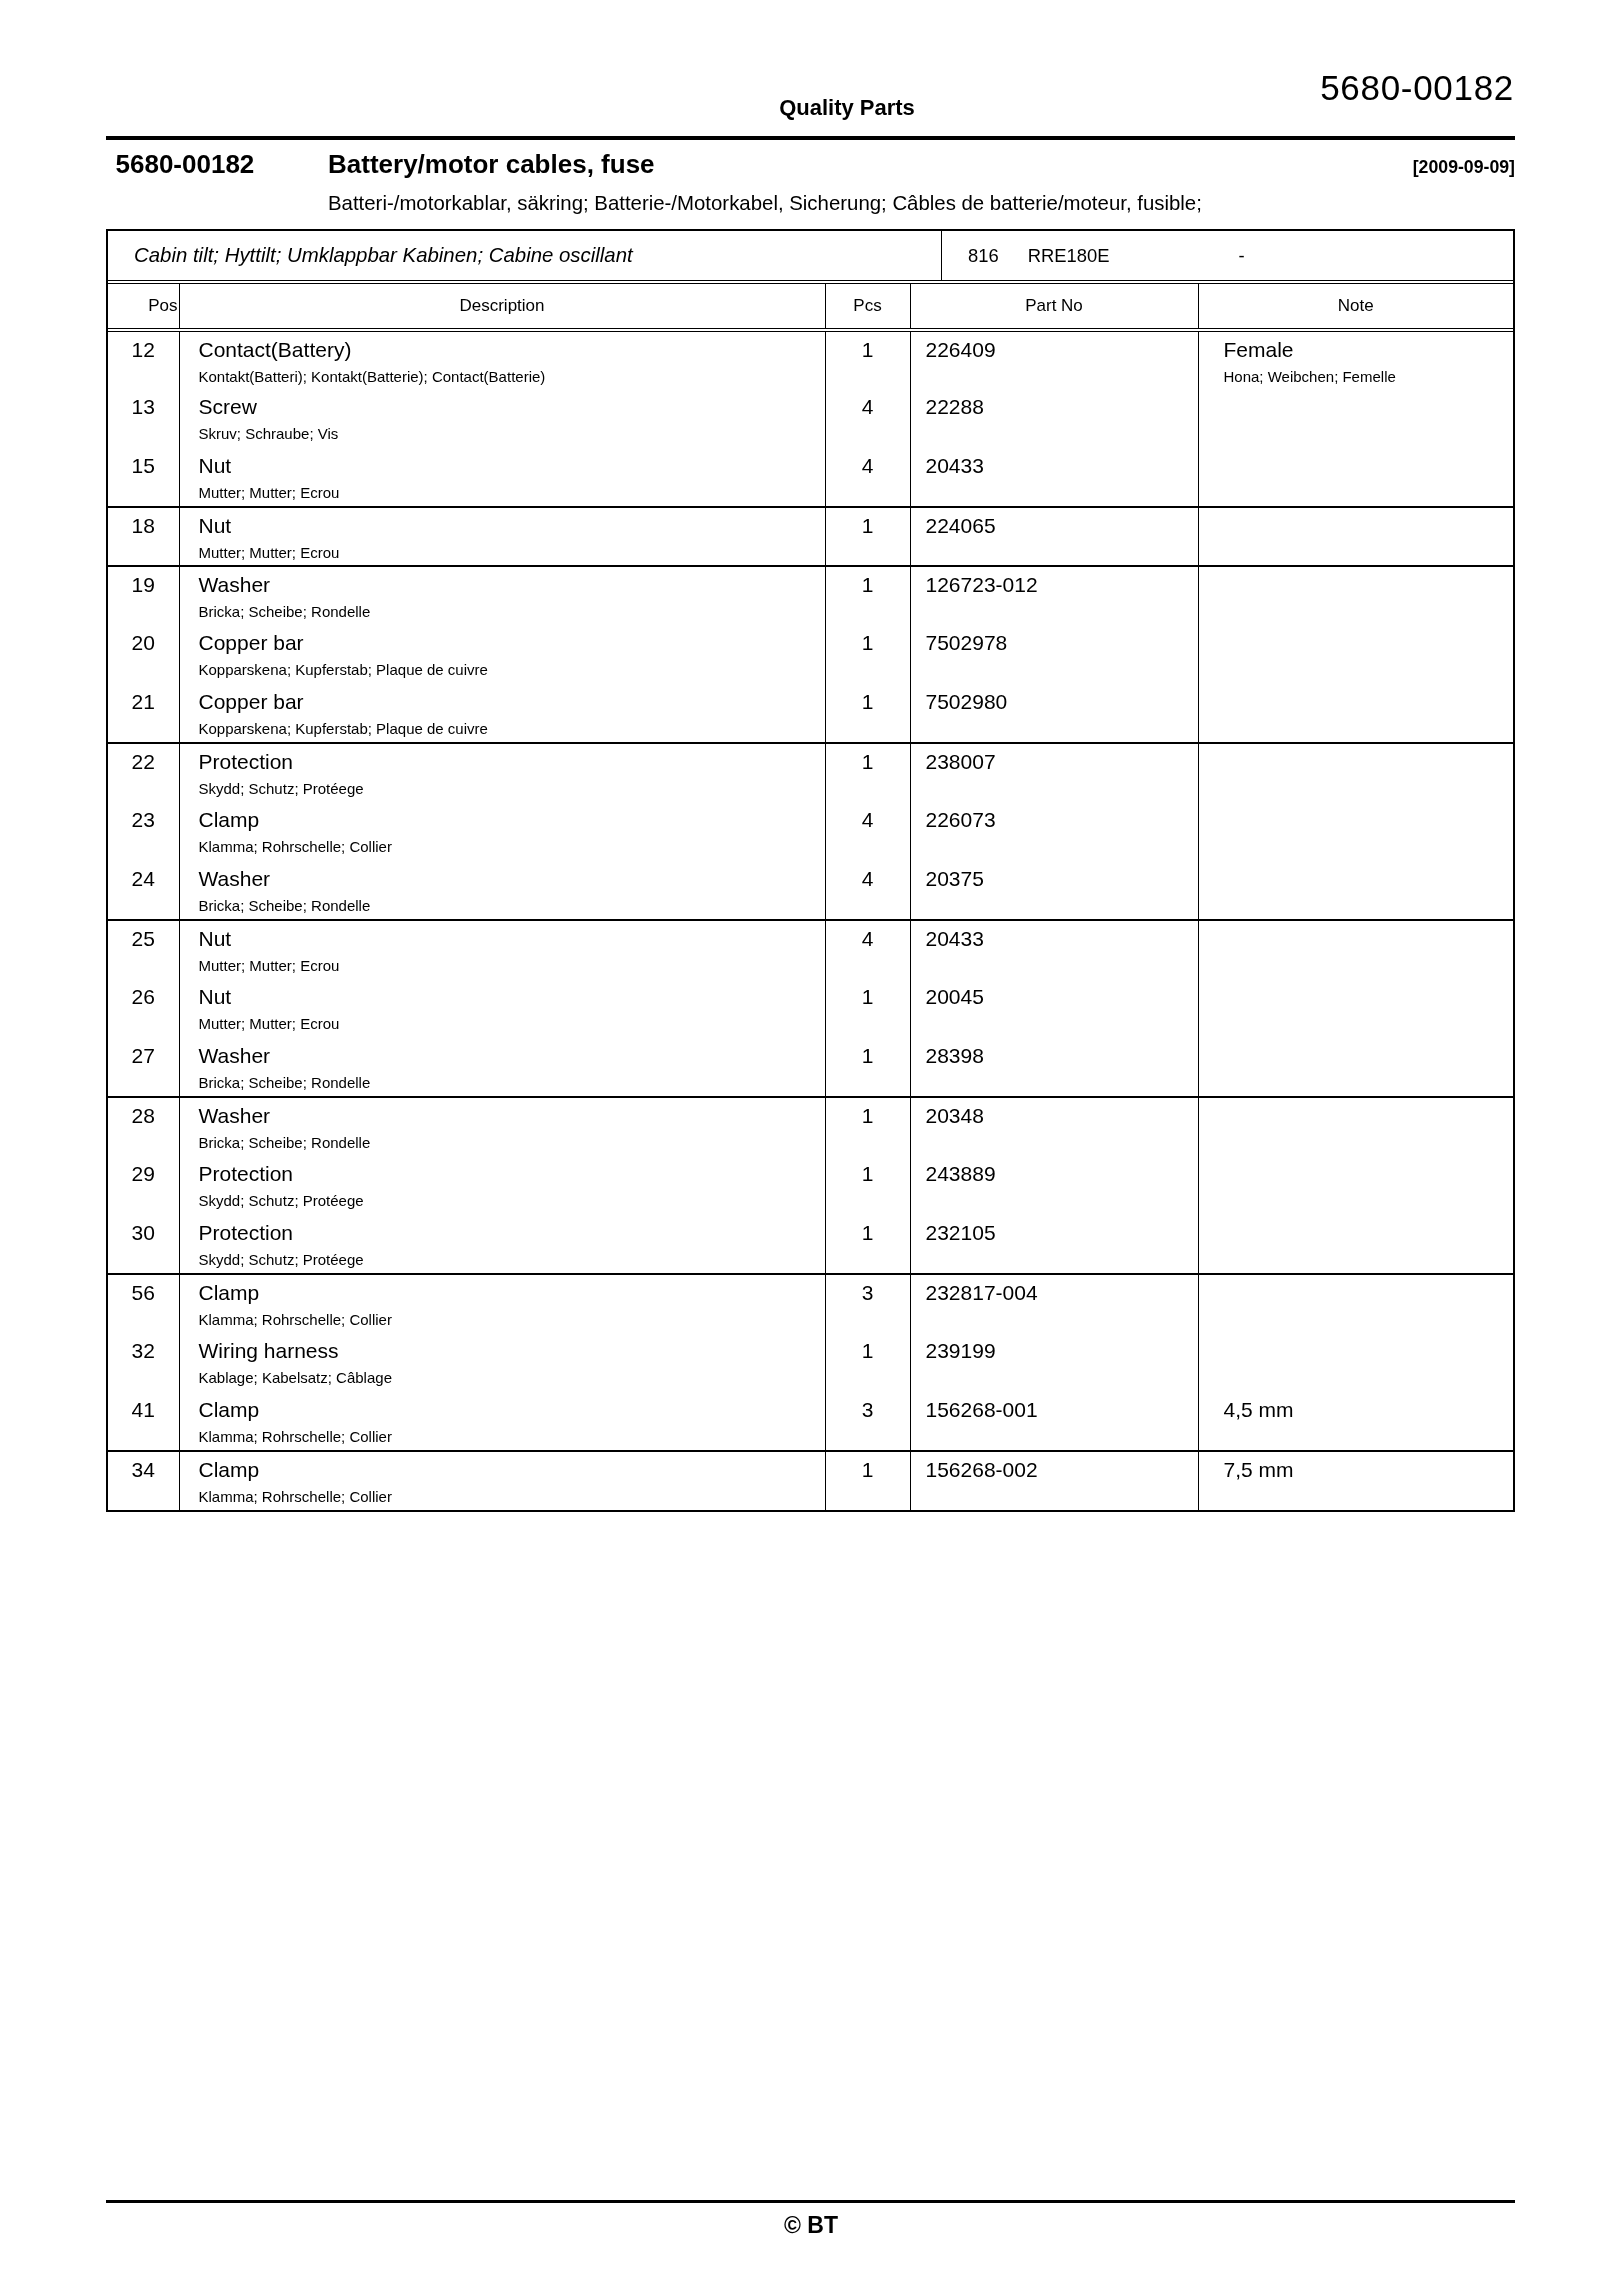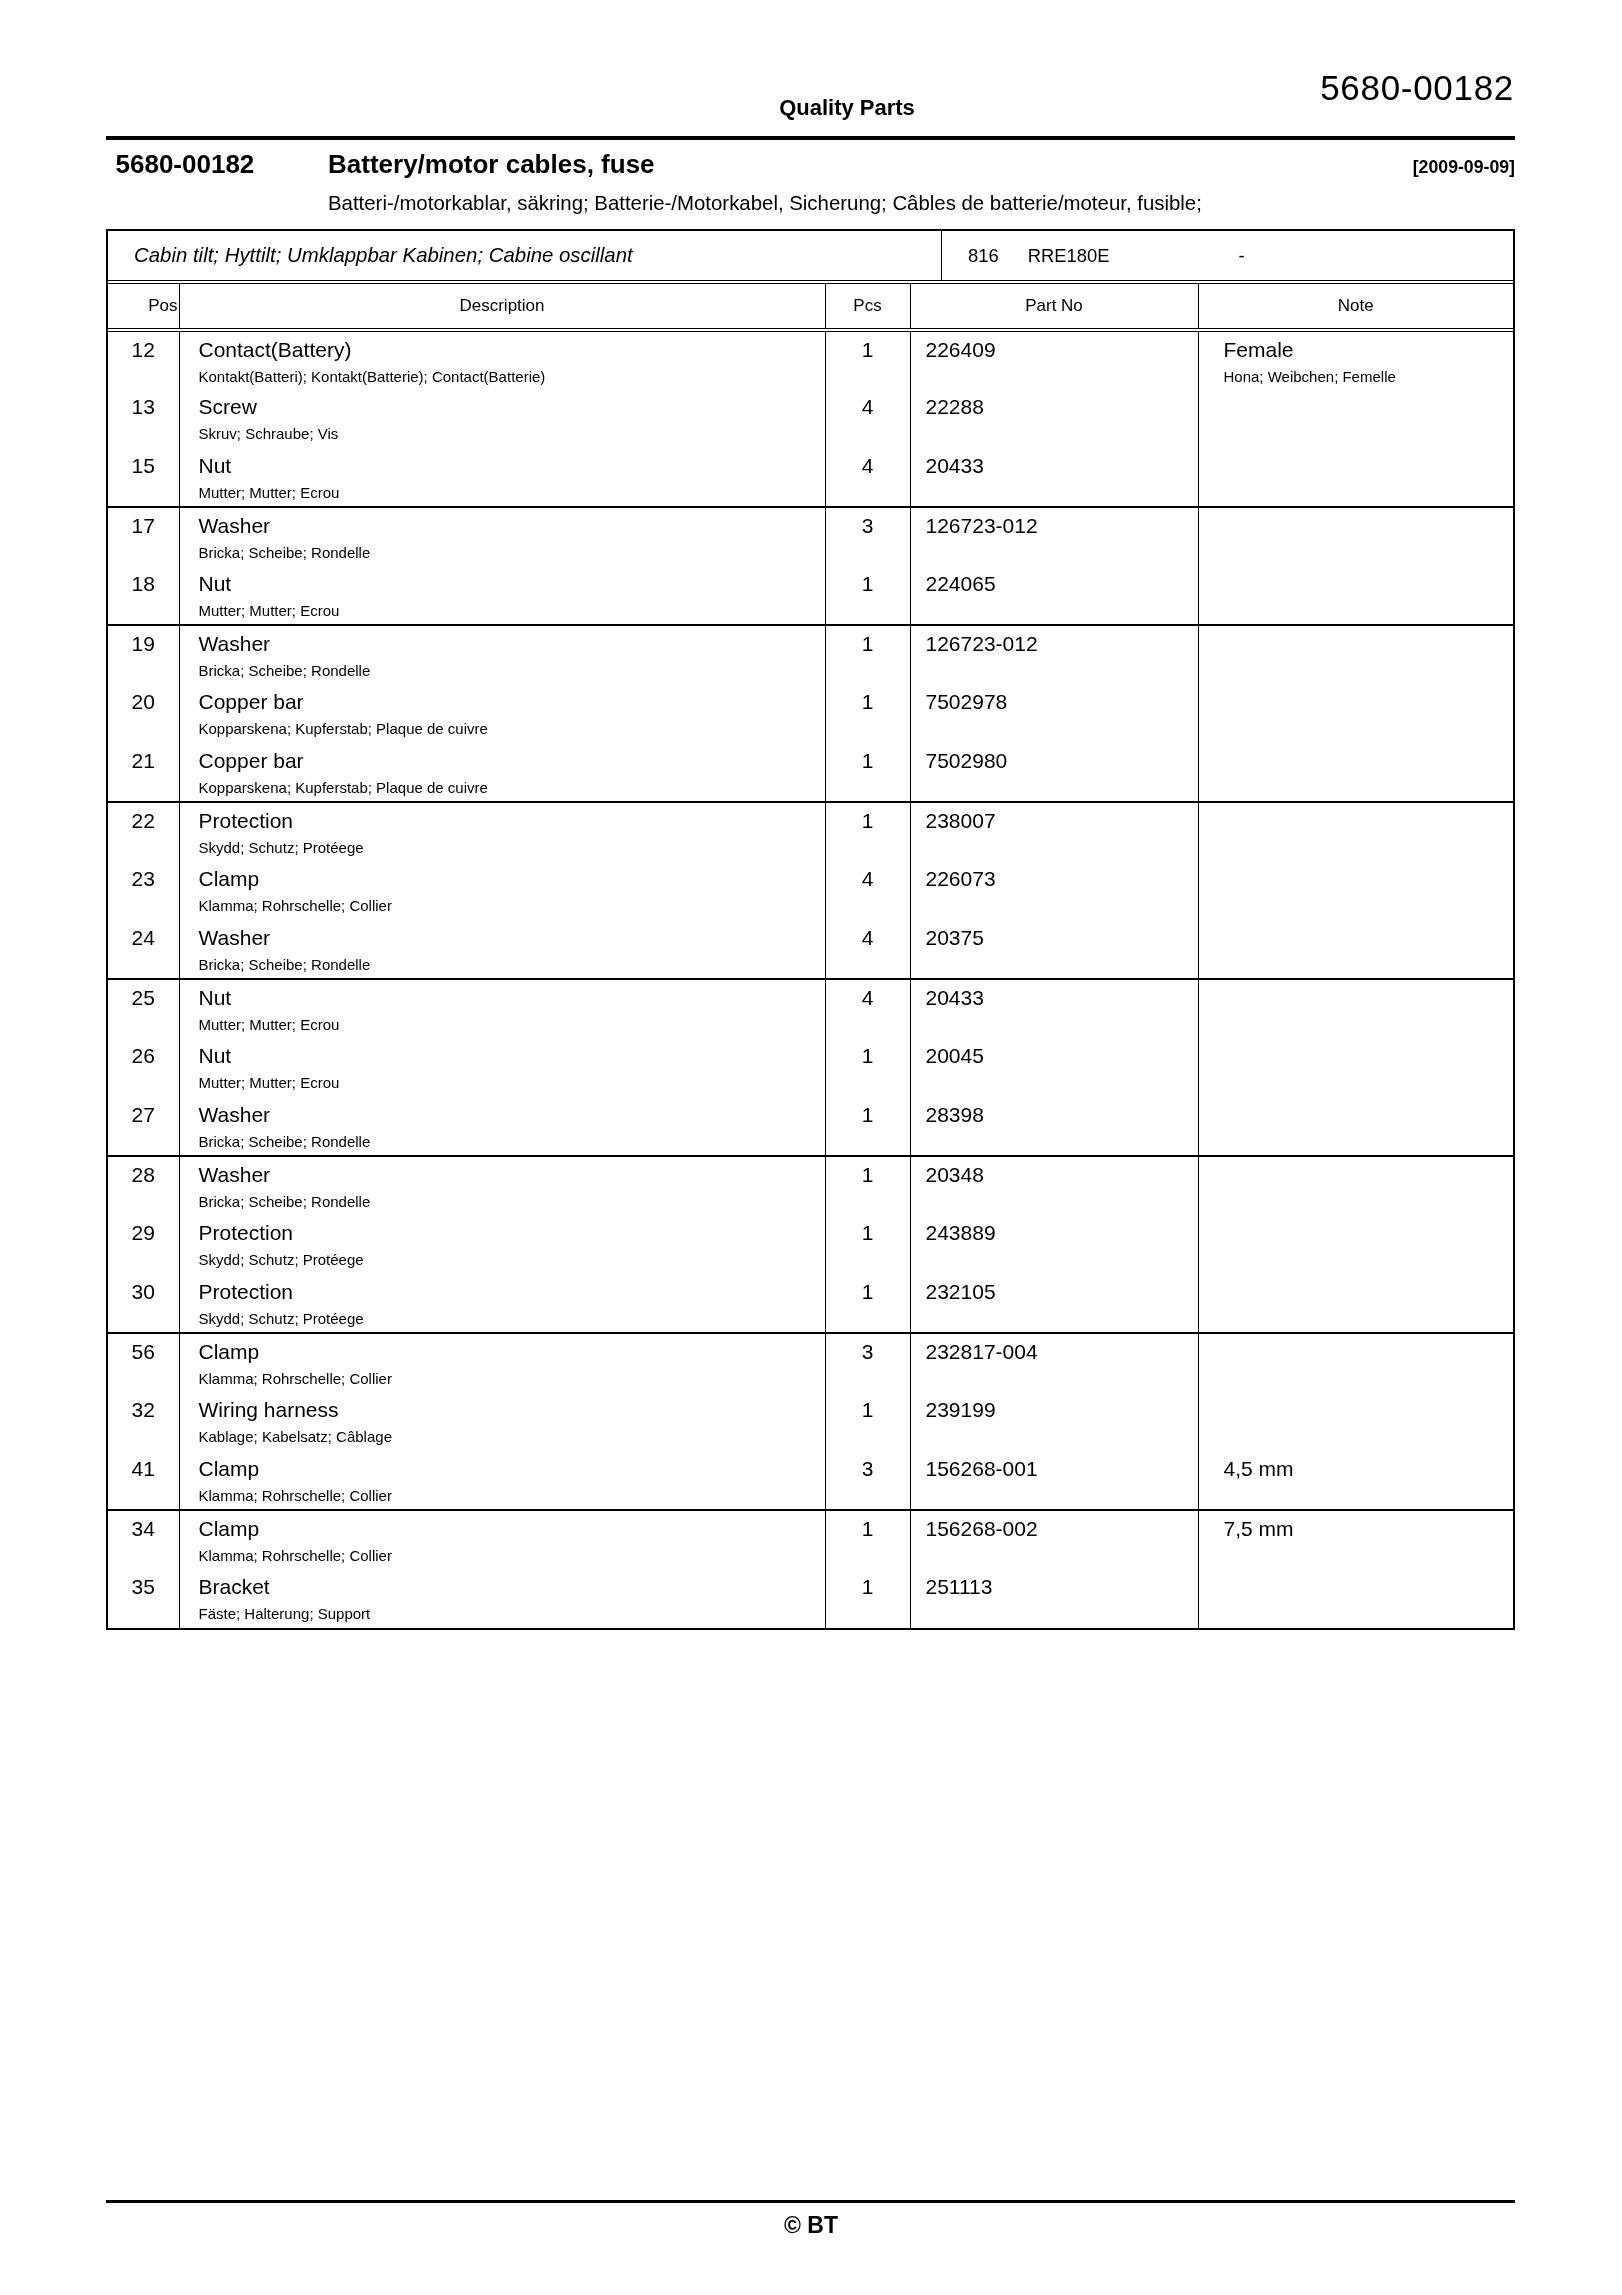--- a/index.html
+++ b/index.html
@@ -282,388 +282,350 @@
     </td>
     <td class="c-note">
       <div class="main note-main"></div>
 
     </td>
   </tr>
         </tbody>
         <tbody class="group">
           <tr>
     <td class="c-pos">
-      <div class="main pos-val">17</div>
+      <div class="main pos-val">18</div>
+    </td>
+    <td class="c-desc">
+      <div class="main desc-main">Nut</div>
+      <div class="sub desc-sub">Mutter; Mutter; Ecrou</div>
+    </td>
+    <td class="c-pcs">
+      <div class="main pcs-val">1</div>
+    </td>
+    <td class="c-part">
+      <div class="main part-val">224065</div>
+    </td>
+    <td class="c-note">
+      <div class="main note-main"></div>
+
+    </td>
+  </tr>
+        </tbody>
+        <tbody class="group">
+          <tr>
+    <td class="c-pos">
+      <div class="main pos-val">19</div>
     </td>
     <td class="c-desc">
       <div class="main desc-main">Washer</div>
       <div class="sub desc-sub">Bricka; Scheibe; Rondelle</div>
     </td>
     <td class="c-pcs">
-      <div class="main pcs-val">3</div>
+      <div class="main pcs-val">1</div>
     </td>
     <td class="c-part">
       <div class="main part-val">126723-012</div>
     </td>
     <td class="c-note">
       <div class="main note-main"></div>
 
     </td>
   </tr>
           <tr>
     <td class="c-pos">
-      <div class="main pos-val">18</div>
+      <div class="main pos-val">20</div>
+    </td>
+    <td class="c-desc">
+      <div class="main desc-main">Copper bar</div>
+      <div class="sub desc-sub">Kopparskena; Kupferstab; Plaque de cuivre</div>
+    </td>
+    <td class="c-pcs">
+      <div class="main pcs-val">1</div>
+    </td>
+    <td class="c-part">
+      <div class="main part-val">7502978</div>
+    </td>
+    <td class="c-note">
+      <div class="main note-main"></div>
+
+    </td>
+  </tr>
+          <tr>
+    <td class="c-pos">
+      <div class="main pos-val">21</div>
+    </td>
+    <td class="c-desc">
+      <div class="main desc-main">Copper bar</div>
+      <div class="sub desc-sub">Kopparskena; Kupferstab; Plaque de cuivre</div>
+    </td>
+    <td class="c-pcs">
+      <div class="main pcs-val">1</div>
+    </td>
+    <td class="c-part">
+      <div class="main part-val">7502980</div>
+    </td>
+    <td class="c-note">
+      <div class="main note-main"></div>
+
+    </td>
+  </tr>
+        </tbody>
+        <tbody class="group">
+          <tr>
+    <td class="c-pos">
+      <div class="main pos-val">22</div>
+    </td>
+    <td class="c-desc">
+      <div class="main desc-main">Protection</div>
+      <div class="sub desc-sub">Skydd; Schutz; Protéege</div>
+    </td>
+    <td class="c-pcs">
+      <div class="main pcs-val">1</div>
+    </td>
+    <td class="c-part">
+      <div class="main part-val">238007</div>
+    </td>
+    <td class="c-note">
+      <div class="main note-main"></div>
+
+    </td>
+  </tr>
+          <tr>
+    <td class="c-pos">
+      <div class="main pos-val">23</div>
+    </td>
+    <td class="c-desc">
+      <div class="main desc-main">Clamp</div>
+      <div class="sub desc-sub">Klamma; Rohrschelle; Collier</div>
+    </td>
+    <td class="c-pcs">
+      <div class="main pcs-val">4</div>
+    </td>
+    <td class="c-part">
+      <div class="main part-val">226073</div>
+    </td>
+    <td class="c-note">
+      <div class="main note-main"></div>
+
+    </td>
+  </tr>
+          <tr>
+    <td class="c-pos">
+      <div class="main pos-val">24</div>
+    </td>
+    <td class="c-desc">
+      <div class="main desc-main">Washer</div>
+      <div class="sub desc-sub">Bricka; Scheibe; Rondelle</div>
+    </td>
+    <td class="c-pcs">
+      <div class="main pcs-val">4</div>
+    </td>
+    <td class="c-part">
+      <div class="main part-val">20375</div>
+    </td>
+    <td class="c-note">
+      <div class="main note-main"></div>
+
+    </td>
+  </tr>
+        </tbody>
+        <tbody class="group">
+          <tr>
+    <td class="c-pos">
+      <div class="main pos-val">25</div>
     </td>
     <td class="c-desc">
       <div class="main desc-main">Nut</div>
       <div class="sub desc-sub">Mutter; Mutter; Ecrou</div>
     </td>
     <td class="c-pcs">
-      <div class="main pcs-val">1</div>
-    </td>
-    <td class="c-part">
-      <div class="main part-val">224065</div>
-    </td>
-    <td class="c-note">
-      <div class="main note-main"></div>
-
-    </td>
-  </tr>
-        </tbody>
-        <tbody class="group">
-          <tr>
-    <td class="c-pos">
-      <div class="main pos-val">19</div>
+      <div class="main pcs-val">4</div>
+    </td>
+    <td class="c-part">
+      <div class="main part-val">20433</div>
+    </td>
+    <td class="c-note">
+      <div class="main note-main"></div>
+
+    </td>
+  </tr>
+          <tr>
+    <td class="c-pos">
+      <div class="main pos-val">26</div>
+    </td>
+    <td class="c-desc">
+      <div class="main desc-main">Nut</div>
+      <div class="sub desc-sub">Mutter; Mutter; Ecrou</div>
+    </td>
+    <td class="c-pcs">
+      <div class="main pcs-val">1</div>
+    </td>
+    <td class="c-part">
+      <div class="main part-val">20045</div>
+    </td>
+    <td class="c-note">
+      <div class="main note-main"></div>
+
+    </td>
+  </tr>
+          <tr>
+    <td class="c-pos">
+      <div class="main pos-val">27</div>
     </td>
     <td class="c-desc">
       <div class="main desc-main">Washer</div>
       <div class="sub desc-sub">Bricka; Scheibe; Rondelle</div>
     </td>
     <td class="c-pcs">
       <div class="main pcs-val">1</div>
     </td>
     <td class="c-part">
-      <div class="main part-val">126723-012</div>
-    </td>
-    <td class="c-note">
-      <div class="main note-main"></div>
-
-    </td>
-  </tr>
-          <tr>
-    <td class="c-pos">
-      <div class="main pos-val">20</div>
-    </td>
-    <td class="c-desc">
-      <div class="main desc-main">Copper bar</div>
-      <div class="sub desc-sub">Kopparskena; Kupferstab; Plaque de cuivre</div>
-    </td>
-    <td class="c-pcs">
-      <div class="main pcs-val">1</div>
-    </td>
-    <td class="c-part">
-      <div class="main part-val">7502978</div>
-    </td>
-    <td class="c-note">
-      <div class="main note-main"></div>
-
-    </td>
-  </tr>
-          <tr>
-    <td class="c-pos">
-      <div class="main pos-val">21</div>
-    </td>
-    <td class="c-desc">
-      <div class="main desc-main">Copper bar</div>
-      <div class="sub desc-sub">Kopparskena; Kupferstab; Plaque de cuivre</div>
-    </td>
-    <td class="c-pcs">
-      <div class="main pcs-val">1</div>
-    </td>
-    <td class="c-part">
-      <div class="main part-val">7502980</div>
+      <div class="main part-val">28398</div>
     </td>
     <td class="c-note">
       <div class="main note-main"></div>
 
     </td>
   </tr>
         </tbody>
         <tbody class="group">
           <tr>
     <td class="c-pos">
-      <div class="main pos-val">22</div>
+      <div class="main pos-val">28</div>
+    </td>
+    <td class="c-desc">
+      <div class="main desc-main">Washer</div>
+      <div class="sub desc-sub">Bricka; Scheibe; Rondelle</div>
+    </td>
+    <td class="c-pcs">
+      <div class="main pcs-val">1</div>
+    </td>
+    <td class="c-part">
+      <div class="main part-val">20348</div>
+    </td>
+    <td class="c-note">
+      <div class="main note-main"></div>
+
+    </td>
+  </tr>
+          <tr>
+    <td class="c-pos">
+      <div class="main pos-val">29</div>
     </td>
     <td class="c-desc">
       <div class="main desc-main">Protection</div>
       <div class="sub desc-sub">Skydd; Schutz; Protéege</div>
     </td>
     <td class="c-pcs">
       <div class="main pcs-val">1</div>
     </td>
     <td class="c-part">
-      <div class="main part-val">238007</div>
-    </td>
-    <td class="c-note">
-      <div class="main note-main"></div>
-
-    </td>
-  </tr>
-          <tr>
-    <td class="c-pos">
-      <div class="main pos-val">23</div>
+      <div class="main part-val">243889</div>
+    </td>
+    <td class="c-note">
+      <div class="main note-main"></div>
+
+    </td>
+  </tr>
+          <tr>
+    <td class="c-pos">
+      <div class="main pos-val">30</div>
+    </td>
+    <td class="c-desc">
+      <div class="main desc-main">Protection</div>
+      <div class="sub desc-sub">Skydd; Schutz; Protéege</div>
+    </td>
+    <td class="c-pcs">
+      <div class="main pcs-val">1</div>
+    </td>
+    <td class="c-part">
+      <div class="main part-val">232105</div>
+    </td>
+    <td class="c-note">
+      <div class="main note-main"></div>
+
+    </td>
+  </tr>
+        </tbody>
+        <tbody class="group">
+          <tr>
+    <td class="c-pos">
+      <div class="main pos-val">56</div>
     </td>
     <td class="c-desc">
       <div class="main desc-main">Clamp</div>
       <div class="sub desc-sub">Klamma; Rohrschelle; Collier</div>
     </td>
     <td class="c-pcs">
-      <div class="main pcs-val">4</div>
-    </td>
-    <td class="c-part">
-      <div class="main part-val">226073</div>
-    </td>
-    <td class="c-note">
-      <div class="main note-main"></div>
-
-    </td>
-  </tr>
-          <tr>
-    <td class="c-pos">
-      <div class="main pos-val">24</div>
-    </td>
-    <td class="c-desc">
-      <div class="main desc-main">Washer</div>
-      <div class="sub desc-sub">Bricka; Scheibe; Rondelle</div>
-    </td>
-    <td class="c-pcs">
-      <div class="main pcs-val">4</div>
-    </td>
-    <td class="c-part">
-      <div class="main part-val">20375</div>
-    </td>
-    <td class="c-note">
-      <div class="main note-main"></div>
-
-    </td>
-  </tr>
-        </tbody>
-        <tbody class="group">
-          <tr>
-    <td class="c-pos">
-      <div class="main pos-val">25</div>
-    </td>
-    <td class="c-desc">
-      <div class="main desc-main">Nut</div>
-      <div class="sub desc-sub">Mutter; Mutter; Ecrou</div>
-    </td>
-    <td class="c-pcs">
-      <div class="main pcs-val">4</div>
-    </td>
-    <td class="c-part">
-      <div class="main part-val">20433</div>
-    </td>
-    <td class="c-note">
-      <div class="main note-main"></div>
-
-    </td>
-  </tr>
-          <tr>
-    <td class="c-pos">
-      <div class="main pos-val">26</div>
-    </td>
-    <td class="c-desc">
-      <div class="main desc-main">Nut</div>
-      <div class="sub desc-sub">Mutter; Mutter; Ecrou</div>
-    </td>
-    <td class="c-pcs">
-      <div class="main pcs-val">1</div>
-    </td>
-    <td class="c-part">
-      <div class="main part-val">20045</div>
-    </td>
-    <td class="c-note">
-      <div class="main note-main"></div>
-
-    </td>
-  </tr>
-          <tr>
-    <td class="c-pos">
-      <div class="main pos-val">27</div>
-    </td>
-    <td class="c-desc">
-      <div class="main desc-main">Washer</div>
-      <div class="sub desc-sub">Bricka; Scheibe; Rondelle</div>
-    </td>
-    <td class="c-pcs">
-      <div class="main pcs-val">1</div>
-    </td>
-    <td class="c-part">
-      <div class="main part-val">28398</div>
-    </td>
-    <td class="c-note">
-      <div class="main note-main"></div>
-
-    </td>
-  </tr>
-        </tbody>
-        <tbody class="group">
-          <tr>
-    <td class="c-pos">
-      <div class="main pos-val">28</div>
-    </td>
-    <td class="c-desc">
-      <div class="main desc-main">Washer</div>
-      <div class="sub desc-sub">Bricka; Scheibe; Rondelle</div>
-    </td>
-    <td class="c-pcs">
-      <div class="main pcs-val">1</div>
-    </td>
-    <td class="c-part">
-      <div class="main part-val">20348</div>
-    </td>
-    <td class="c-note">
-      <div class="main note-main"></div>
-
-    </td>
-  </tr>
-          <tr>
-    <td class="c-pos">
-      <div class="main pos-val">29</div>
-    </td>
-    <td class="c-desc">
-      <div class="main desc-main">Protection</div>
-      <div class="sub desc-sub">Skydd; Schutz; Protéege</div>
-    </td>
-    <td class="c-pcs">
-      <div class="main pcs-val">1</div>
-    </td>
-    <td class="c-part">
-      <div class="main part-val">243889</div>
-    </td>
-    <td class="c-note">
-      <div class="main note-main"></div>
-
-    </td>
-  </tr>
-          <tr>
-    <td class="c-pos">
-      <div class="main pos-val">30</div>
-    </td>
-    <td class="c-desc">
-      <div class="main desc-main">Protection</div>
-      <div class="sub desc-sub">Skydd; Schutz; Protéege</div>
-    </td>
-    <td class="c-pcs">
-      <div class="main pcs-val">1</div>
-    </td>
-    <td class="c-part">
-      <div class="main part-val">232105</div>
-    </td>
-    <td class="c-note">
-      <div class="main note-main"></div>
-
-    </td>
-  </tr>
-        </tbody>
-        <tbody class="group">
-          <tr>
-    <td class="c-pos">
-      <div class="main pos-val">56</div>
+      <div class="main pcs-val">3</div>
+    </td>
+    <td class="c-part">
+      <div class="main part-val">232817-004</div>
+    </td>
+    <td class="c-note">
+      <div class="main note-main"></div>
+
+    </td>
+  </tr>
+          <tr>
+    <td class="c-pos">
+      <div class="main pos-val">32</div>
+    </td>
+    <td class="c-desc">
+      <div class="main desc-main">Wiring harness</div>
+      <div class="sub desc-sub">Kablage; Kabelsatz; Câblage</div>
+    </td>
+    <td class="c-pcs">
+      <div class="main pcs-val">1</div>
+    </td>
+    <td class="c-part">
+      <div class="main part-val">239199</div>
+    </td>
+    <td class="c-note">
+      <div class="main note-main"></div>
+
+    </td>
+  </tr>
+          <tr>
+    <td class="c-pos">
+      <div class="main pos-val">41</div>
     </td>
     <td class="c-desc">
       <div class="main desc-main">Clamp</div>
       <div class="sub desc-sub">Klamma; Rohrschelle; Collier</div>
     </td>
     <td class="c-pcs">
       <div class="main pcs-val">3</div>
     </td>
     <td class="c-part">
-      <div class="main part-val">232817-004</div>
-    </td>
-    <td class="c-note">
-      <div class="main note-main"></div>
-
-    </td>
-  </tr>
-          <tr>
-    <td class="c-pos">
-      <div class="main pos-val">32</div>
-    </td>
-    <td class="c-desc">
-      <div class="main desc-main">Wiring harness</div>
-      <div class="sub desc-sub">Kablage; Kabelsatz; Câblage</div>
-    </td>
-    <td class="c-pcs">
-      <div class="main pcs-val">1</div>
-    </td>
-    <td class="c-part">
-      <div class="main part-val">239199</div>
-    </td>
-    <td class="c-note">
-      <div class="main note-main"></div>
-
-    </td>
-  </tr>
-          <tr>
-    <td class="c-pos">
-      <div class="main pos-val">41</div>
+      <div class="main part-val">156268-001</div>
+    </td>
+    <td class="c-note">
+      <div class="main note-main">4,5 mm</div>
+
+    </td>
+  </tr>
+        </tbody>
+        <tbody class="group">
+          <tr>
+    <td class="c-pos">
+      <div class="main pos-val">34</div>
     </td>
     <td class="c-desc">
       <div class="main desc-main">Clamp</div>
       <div class="sub desc-sub">Klamma; Rohrschelle; Collier</div>
     </td>
     <td class="c-pcs">
-      <div class="main pcs-val">3</div>
-    </td>
-    <td class="c-part">
-      <div class="main part-val">156268-001</div>
-    </td>
-    <td class="c-note">
-      <div class="main note-main">4,5 mm</div>
-
-    </td>
-  </tr>
-        </tbody>
-        <tbody class="group">
-          <tr>
-    <td class="c-pos">
-      <div class="main pos-val">34</div>
-    </td>
-    <td class="c-desc">
-      <div class="main desc-main">Clamp</div>
-      <div class="sub desc-sub">Klamma; Rohrschelle; Collier</div>
-    </td>
-    <td class="c-pcs">
       <div class="main pcs-val">1</div>
     </td>
     <td class="c-part">
       <div class="main part-val">156268-002</div>
     </td>
     <td class="c-note">
       <div class="main note-main">7,5 mm</div>
-
-    </td>
-  </tr>
-          <tr>
-    <td class="c-pos">
-      <div class="main pos-val">35</div>
-    </td>
-    <td class="c-desc">
-      <div class="main desc-main">Bracket</div>
-      <div class="sub desc-sub">Fäste; Halterung; Support</div>
-    </td>
-    <td class="c-pcs">
-      <div class="main pcs-val">1</div>
-    </td>
-    <td class="c-part">
-      <div class="main part-val">251113</div>
-    </td>
-    <td class="c-note">
-      <div class="main note-main"></div>
 
     </td>
   </tr>
         </tbody>
       </table>
   </div>
 
   <div class="footer-rule"></div>
   <div class="copyright">© BT</div>
 

